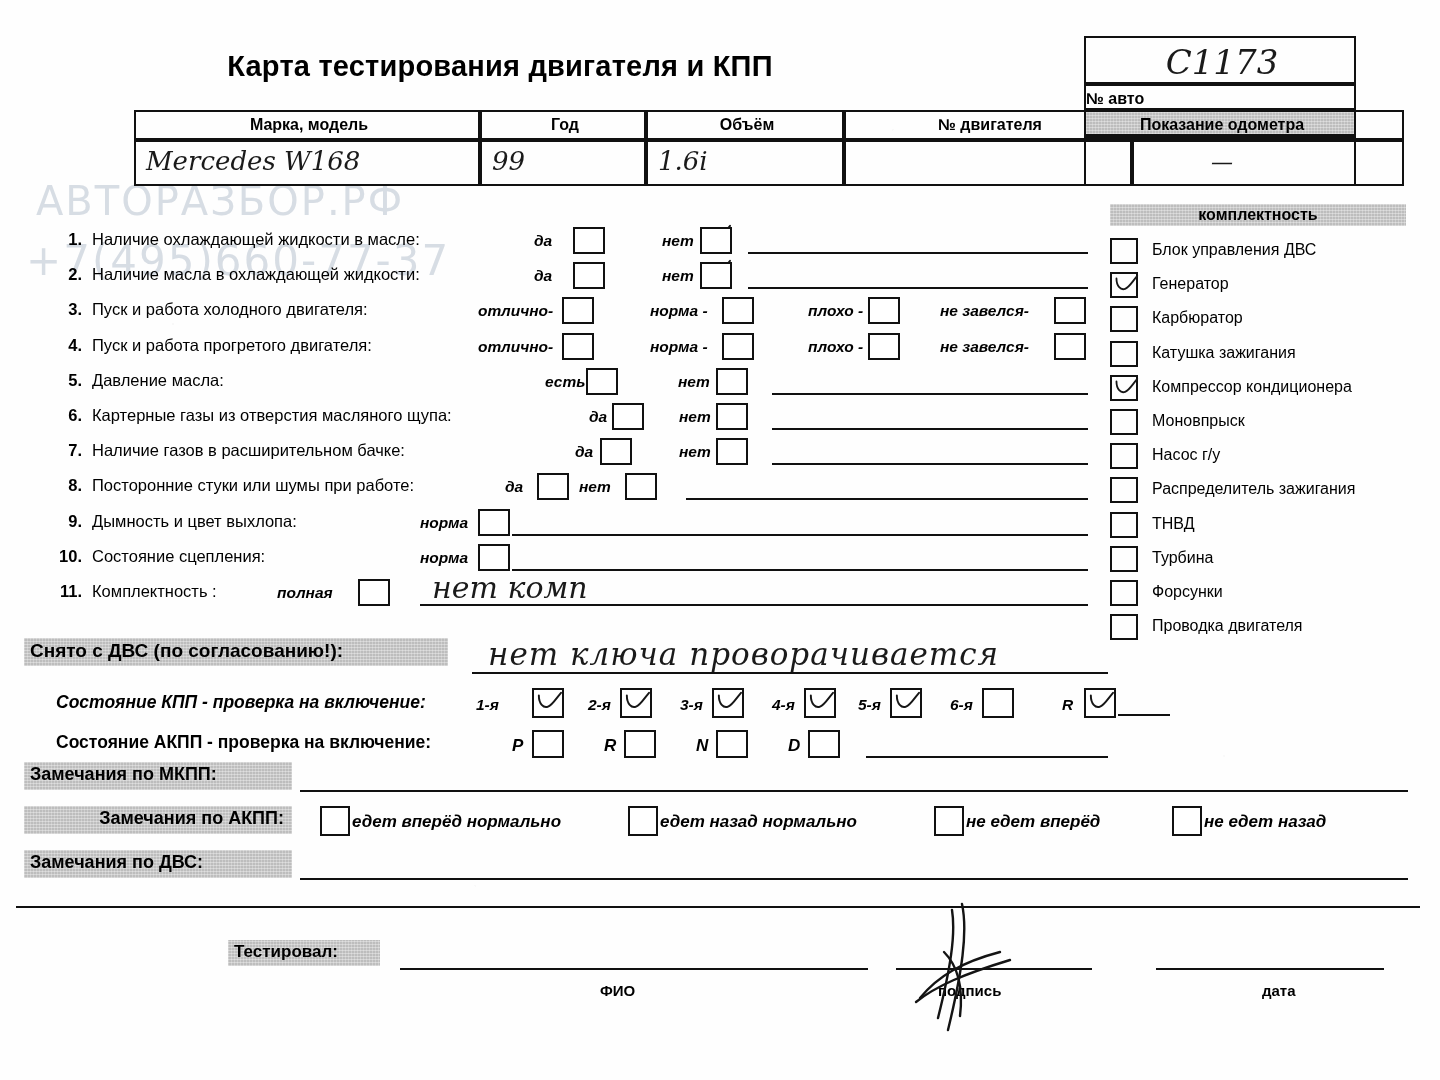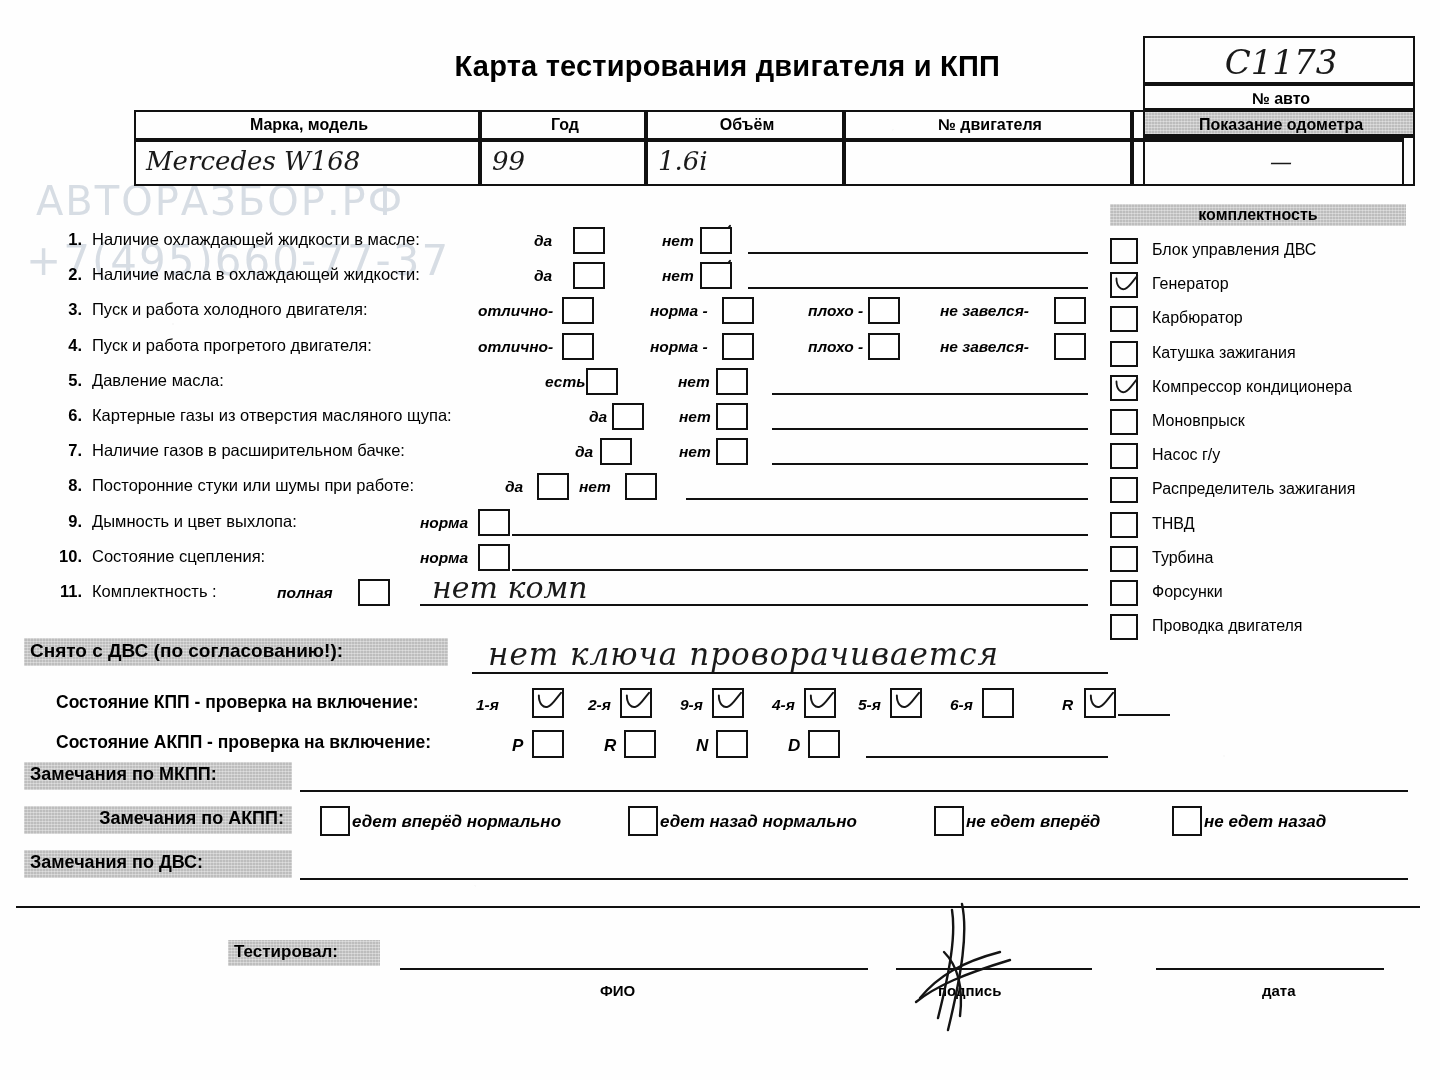--- a/index.html
+++ b/index.html
@@ -33,21 +33,21 @@
     white-space:nowrap;
     pointer-events:none;
     font-family:"DejaVu Sans", sans-serif;
   }
   #wm1 { left:36px; top:178px; font-size:40px; }
   #wm2 { left:26px; top:236px; font-size:42px; }
 
   
   #title {
     position:absolute; left:0; top:50px; width:1000px;
-    text-align:right;
+    text-align:center;
     font-size:29px; font-weight:bold;
     letter-spacing:.2px;
   }
 
   
   #toptable { position:absolute; left:86px; top:110px; width:1270px; height:78px;margin-left:48px; }
   .cellbox { position:absolute; border:2px solid #111; box-sizing:border-box; }
   .chead {
     position:absolute; text-align:center; font-size:16px; font-weight:bold;
     box-sizing:border-box; padding-top:4px;
@@ -55,21 +55,21 @@
   .cval {
     position:absolute; font-size:15px; box-sizing:border-box;
   }
   .hand {
     font-family:"DejaVu Serif", serif;
     font-style:italic;
     color:#1a1a1a;
   }
 
   
-  #autonum { position:absolute; left:1143px; top:36px; width:272px; height:152px; }
+  #autonum { position:absolute; left:1084px; top:36px; width:272px; height:152px; }
 
   .shade {
     background:#bdbdbd;
     background-image:
       repeating-linear-gradient(0deg, rgba(255,255,255,.35) 0 1px, transparent 1px 3px),
       repeating-linear-gradient(90deg, rgba(255,255,255,.25) 0 1px, transparent 1px 3px);
   }
 
   
   .qrow { position:absolute; left:56px; font-size:16.5px; }
@@ -146,21 +146,21 @@
         <div class="cval hand" style="position: absolute; left: 10px; top: 4px; font-size: 26px;"></div>
       </div>
       <div class="cellbox" style="left: 998px; top: 0px; width: 272px; height: 30px;"></div>
       <div class="cellbox" style="left: 998px; top: 30px; width: 272px; height: 46px;"></div>
     </div>
   <div id="autonum">
       <div class="cellbox " style="left: 0px; top: 0px; width: 272px; height: 48px;">
         <div class="hand" style="position: absolute; left: 0px; top: 0px; width: 272px; height: 48px; line-height: 48px; text-align: center; font-size: 34px;">C1173</div>
       </div>
       <div class="cellbox " style="left: 0px; top: 48px; width: 272px; height: 26px;">
-        <div style="position: absolute; left: 0px; top: 0px; width: 272px; height: 26px; line-height: 26px; text-align: center; font-size: 16px; font-weight: bold;">№ авто</div>
+        <div style="position: absolute; left: 0px; top: 0px; width: 272px; height: 26px; line-height: 26px; text-align: left; font-size: 16px; font-weight: bold;">№ авто</div>
       </div>
       <div class="cellbox shade" style="left: 0px; top: 74px; width: 272px; height: 26px;">
         <div style="position: absolute; left: 0px; top: 0px; width: 272px; height: 26px; line-height: 26px; text-align: center; font-size: 16px; font-weight: bold;">Показание одометра</div>
       </div>
       <div class="cellbox " style="left: 0px; top: 100px; width: 272px; height: 50px;">
         <div class="hand" style="position: absolute; left: 0px; top: 0px; width: 272px; height: 50px; line-height: 50px; text-align: center; font-size: 22px;">—</div>
       </div>
     </div>
 
   <div id="checks">
@@ -327,32 +327,32 @@
       <div class="krow" style="top: 410.2px; width: 330px; height: 28px;">
         <div class="kcb" style="top: 0px;"></div>
         <div class="klabel">Проводка двигателя</div>
       </div>
     </div>
 
   <div id="bottom">
       <div class="glabel shade" style="left: 24px; top: 638px; width: 424px; height: 28px; font-size: 19px;">Снято с ДВС (по согласованию!):</div>
       <div class="rule" style="left: 472px; top: 672px; width: 636px;"></div>
       <div class="hand" style="position: absolute; left: 488px; top: 636px; font-size: 31px; letter-spacing: 1px;">нет ключа проворачивается</div>
-      <div class="brow" style="left: 56px; top: 692px;">Состояние КПП - проверка на включение:</div>
+      <div class="brow" style="left: 56px; top: 692px; font-style: italic;">Состояние КПП - проверка на включение:</div>
       <div class="opt" style="left: 476px; top: 696px;">1-я</div>
       <div class="cb" style="left: 532px; top: 688px; width: 32px; height: 30px;"></div>
       <div style="position: absolute; left: 535px; top: 690px;"><svg width="28" height="24" viewBox="0 0 30 26">
           <path d="M4 6 C4 15, 9 20, 14 18 C19 16, 22 10, 28 3" stroke="#161616" stroke-width="2.1" fill="none" stroke-linecap="round"></path>
         </svg></div>
       <div class="opt" style="left: 588px; top: 696px;">2-я</div>
       <div class="cb" style="left: 620px; top: 688px; width: 32px; height: 30px;"></div>
       <div style="position: absolute; left: 623px; top: 690px;"><svg width="28" height="24" viewBox="0 0 30 26">
           <path d="M4 6 C4 15, 9 20, 14 18 C19 16, 22 10, 28 3" stroke="#161616" stroke-width="2.1" fill="none" stroke-linecap="round"></path>
         </svg></div>
-      <div class="opt" style="left: 680px; top: 696px;">9-я</div>
+      <div class="opt" style="left: 680px; top: 696px;">3-я</div>
       <div class="cb" style="left: 712px; top: 688px; width: 32px; height: 30px;"></div>
       <div style="position: absolute; left: 715px; top: 690px;"><svg width="28" height="24" viewBox="0 0 30 26">
           <path d="M4 6 C4 15, 9 20, 14 18 C19 16, 22 10, 28 3" stroke="#161616" stroke-width="2.1" fill="none" stroke-linecap="round"></path>
         </svg></div>
       <div class="opt" style="left: 772px; top: 696px;">4-я</div>
       <div class="cb" style="left: 804px; top: 688px; width: 32px; height: 30px;"></div>
       <div style="position: absolute; left: 807px; top: 690px;"><svg width="28" height="24" viewBox="0 0 30 26">
           <path d="M4 6 C4 15, 9 20, 14 18 C19 16, 22 10, 28 3" stroke="#161616" stroke-width="2.1" fill="none" stroke-linecap="round"></path>
         </svg></div>
       <div class="opt" style="left: 858px; top: 696px;">5-я</div>

